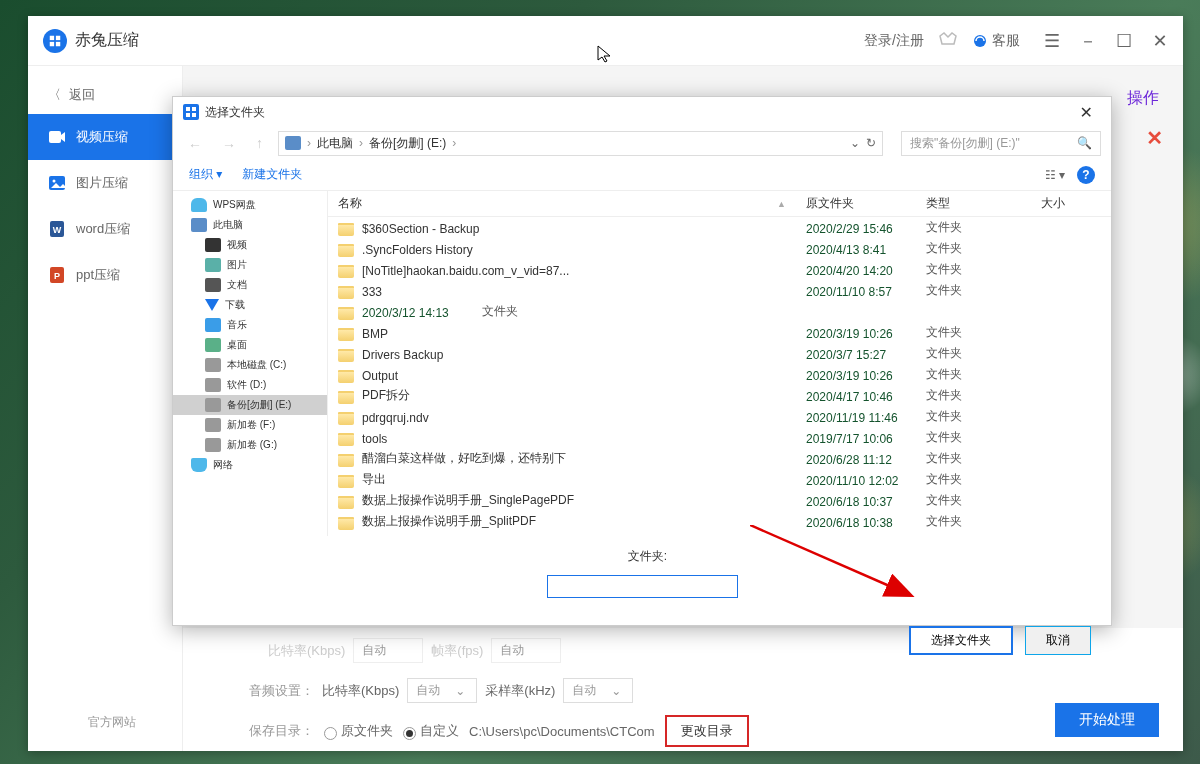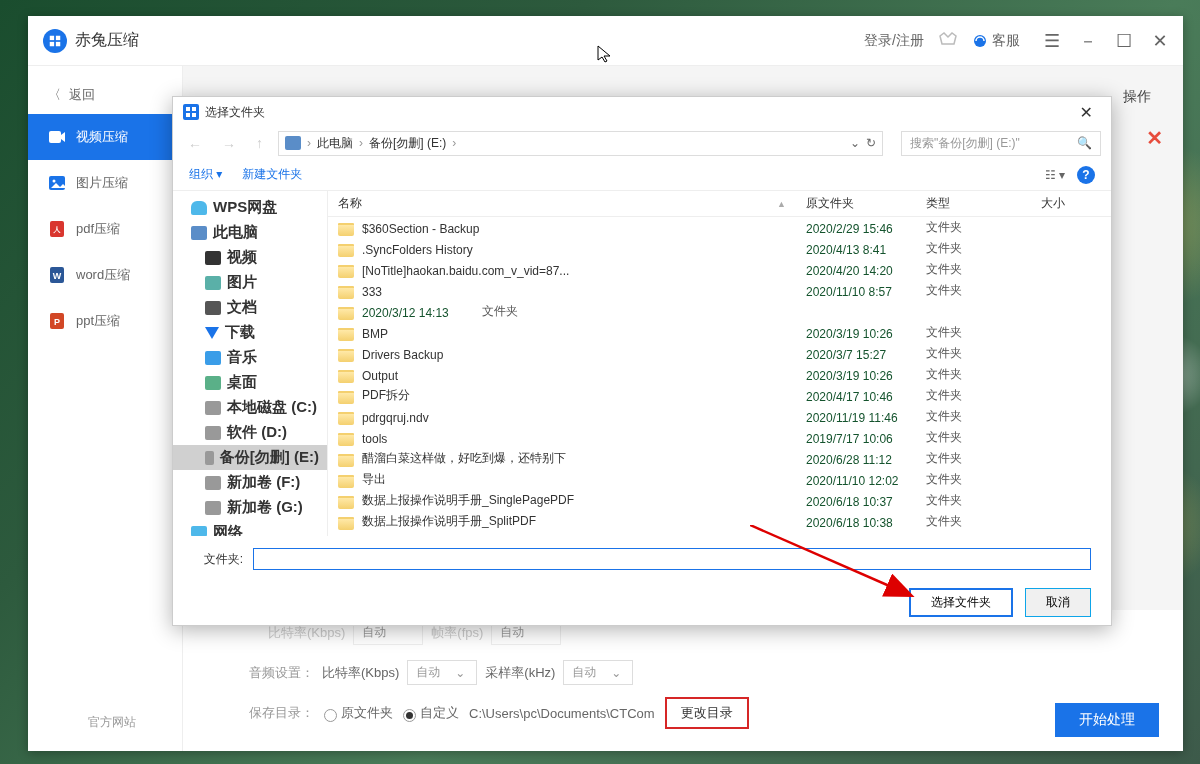--- a/index.html
+++ b/index.html
@@ -18,23 +18,23 @@
 .main-body { display: flex; height: calc(100% - 50px); }
 .sidebar { width: 155px; background: #fff; border-right: 1px solid #eee; padding-top: 10px; }
 .back-btn { padding: 10px 20px; color: #666; font-size: 13px; display: flex; align-items: center; gap: 8px; cursor: pointer; }
 .sidebar-item { padding: 14px 20px; color: #666; font-size: 13px; display: flex; align-items: flex-start; gap: 10px; cursor: pointer; }
 .sidebar-item.active { background: #1a73e8; color: #fff; }
 .sidebar-icon { width: 18px; height: 18px; display: flex; align-items: center; justify-content: center; }
 .sidebar-icon svg { width: 18px; height: 18px; }
 .sidebar-item:not(.active) .sidebar-icon { color: #1a73e8; }
 .footer-link { position: absolute; bottom: 20px; left: 60px; color: #999; font-size: 12px; }
 .content { flex: 1; background: #f5f5f5; padding: 15px; position: relative; }
-.ops-label { position: absolute; right: 32px; top: 22px; color: #404040; font-size: 14px; }
+.ops-label { position: absolute; right: 24px; top: 22px; color: #6d28d9; font-size: 16px; }
 .close-x { position: absolute; right: 20px; top: 60px; color: #e74c3c; font-size: 20px; font-weight: bold; }
-.bottom-panel { position: absolute; bottom: 0; left: 155px; right: 0; background: #fff; padding: 10px 25px 22px 25px; }
+.bottom-panel { position: absolute; bottom: 0; left: 155px; right: 0; background: #fff; padding: 10px 25px 4px 25px; }
 .settings-row { display: flex; align-items: center; gap: 8px; font-size: 13px; color: #666; margin-bottom: 12px; }
 .settings-label { color: #999; margin-left: 41px; }
 .sel { display: inline-flex; align-items: center; border: 1px solid #ddd; padding: 3px 8px; min-width: 70px; color: #999; gap: 15px; font-size: 12px; }
 .save-row { display: flex; align-items: center; gap: 10px; font-size: 13px; color: #666; }
 .radio { display: inline-flex; align-items: flex-end; gap: 4px; }
 .radio-circle { width: 13px; height: 13px; border: 1px solid #999; border-radius: 50%; display: inline-flex; align-items: center; justify-content: center; }
 .radio-circle.checked::after { content: ''; width: 7px; height: 7px; background: #333; border-radius: 50%; }
 .change-btn { border: 2px solid #d62626; padding: 5px 14px; color: #333; font-size: 13px; cursor: pointer; }
 .start-btn { position: absolute; right: 24px; bottom: 14px; background: #1a73e8; color: #fff; padding: 8px 24px; font-size: 14px; border: none; cursor: pointer; }
 .partial-row { color:#ccc; font-size:13px; margin-bottom:15px; display:flex; gap:8px; align-items:center; margin-left:60px; }
@@ -49,21 +49,21 @@
 .bc-item { color: #333; }
 .nav-path { flex: 1; display: flex; align-items: center; gap: 6px; border: 1px solid #ddd; padding: 3px 6px; margin-right: 8px; }
 .pc-icon{width:16px;height:14px; background:#5a8dc8; border-radius:2px;}
 .nav-search { border: 1px solid #ddd; padding: 3px 8px; width: 200px; color: #999; display: flex; align-items: center; justify-content: space-between; }
 .dlg-toolbar { height: 32px; display: flex; align-items: center; padding: 0 16px; gap: 20px; font-size: 12px; border-bottom: 1px solid #eee; }
 .tb-link { color: #1a73e8; cursor: pointer; }
 .tb-right { margin-left: auto; display: flex; gap: 12px; align-items: center; }
 .help-icon { width: 18px; height: 18px; background: #1a73e8; border-radius: 50%; color: #fff; display: flex; align-items: center; justify-content: center; font-size: 12px; font-weight: bold; }
 .dlg-body { display: flex; height: 345px; }
 .tree { width: 155px; background: #fff; overflow: hidden; border-right: 1px solid #eee; padding: 4px 0; }
-.tree-item { padding: 3px 8px 3px 18px; font-size: 15px; color: #333; display: flex; align-items: center; gap: 6px; cursor: pointer; white-space: nowrap; font-weight: bold; }
+.tree-item { padding: 3px 8px 3px 18px; font-size: 10px; color: #333; display: flex; align-items: center; gap: 6px; cursor: pointer; white-space: nowrap; }
 .tree-item.sub { padding-left: 32px; }
 .tree-item.selected { background: #d0d0d0; }
 .ti-icon { width: 16px; height: 14px; display: inline-block; }
 .ic-cloud{background:#4eb8ea;border-radius:6px 6px 2px 2px;}
 .ic-pc{background:#5a8dc8;border-radius:2px;}
 .ic-vid{background:#333;border-radius:2px;}
 .ic-pic{background:#5ab0a8;border-radius:2px;}
 .ic-doc{background:#555;border-radius:2px;}
 .ic-dl{width:0;height:0;border-left:7px solid transparent;border-right:7px solid transparent;border-top:12px solid #1a73e8;}
 .ic-music{background:#3a9de8;border-radius:2px;}
@@ -76,21 +76,21 @@
 .fl-col-date { width: 120px; }
 .fl-col-type { width: 115px; }
 .fl-col-size { width: 60px; }
 .fl-row { display: flex; padding: 2px 10px; font-size: 12px; color: #333; align-items: flex-end; }
 .fl-row .folder-icon { width: 16px; height: 13px; background: linear-gradient(#ffe9a8, #f4d06f); border-radius: 1px 1px 2px 2px; margin-right: 8px; border-top: 2px solid #f4d06f; }
 .fl-name { flex: 1; overflow: hidden; text-overflow: ellipsis; white-space: nowrap; }
 .fl-date { width: 120px; color: #14532d; }
 .fl-type { width: 115px; color: #555; }
 .fl-size { width: 60px; }
 .dlg-bottom { padding: 12px 20px; }
-.folder-input-row { display: flex; align-items: center; gap: 10px; margin-bottom: 18px; }
+.folder-input-row { display: flex; align-items: center; gap: 10px; margin-bottom: 28px; flex-direction: column; }
 .folder-input-label { font-size: 12px; color: #333; width: 50px; text-align: right; }
 .folder-input { flex: 1; border: 1px solid #1a73e8; padding: 3px 6px; height: 22px; }
 .dlg-buttons { display: flex; justify-content: flex-end; gap: 12px; }
 .dlg-btn { padding: 4px 20px; font-size: 12px; border: 1px solid #0ea5e9; background: #f0f0f0; cursor: pointer; }
 .dlg-btn.primary { border: 2px solid #1a73e8; background:#fff; }
 .arrow-annotation { position: absolute; left: 750px; top: 525px; pointer-events: none; }
 .cursor-icon { position: absolute; left: 596px; top: 44px; pointer-events: none; }
 </style>
 </head>
 <body>
@@ -150,29 +150,20 @@
         <span class="sidebar-icon">
             <svg viewBox="0 0 18 18" fill="currentColor">
               <rect x="1" y="2" width="16" height="14" rx="2"></rect>
               <circle cx="6" cy="7" r="1.5" fill="#fff"></circle>
               <path d="M3 14 L8 9 L12 13 L15 10 L17 12 L17 14 Z" fill="#fff"></path>
             </svg>
           </span>
         <span>图片压缩</span>
       </div>
       <div class="sidebar-item">
-        <span class="sidebar-icon" style="color:#d9362f">
-            <svg viewBox="0 0 18 18" fill="currentColor">
-              <rect x="2" y="1" width="14" height="16" rx="2"></rect>
-              <text x="9" y="12" font-size="7" fill="#fff" text-anchor="middle" font-weight="bold">人</text>
-            </svg>
-          </span>
-        <span>pdf压缩</span>
-      </div>
-      <div class="sidebar-item">
         <span class="sidebar-icon" style="color:#2b5797">
             <svg viewBox="0 0 18 18" fill="currentColor">
               <rect x="2" y="1" width="14" height="16" rx="2"></rect>
               <text x="9" y="13" font-size="9" fill="#fff" text-anchor="middle" font-weight="bold">W</text>
             </svg>
           </span>
         <span>word压缩</span>
       </div>
       <div class="sidebar-item">
         <span class="sidebar-icon" style="color:#d24726">

